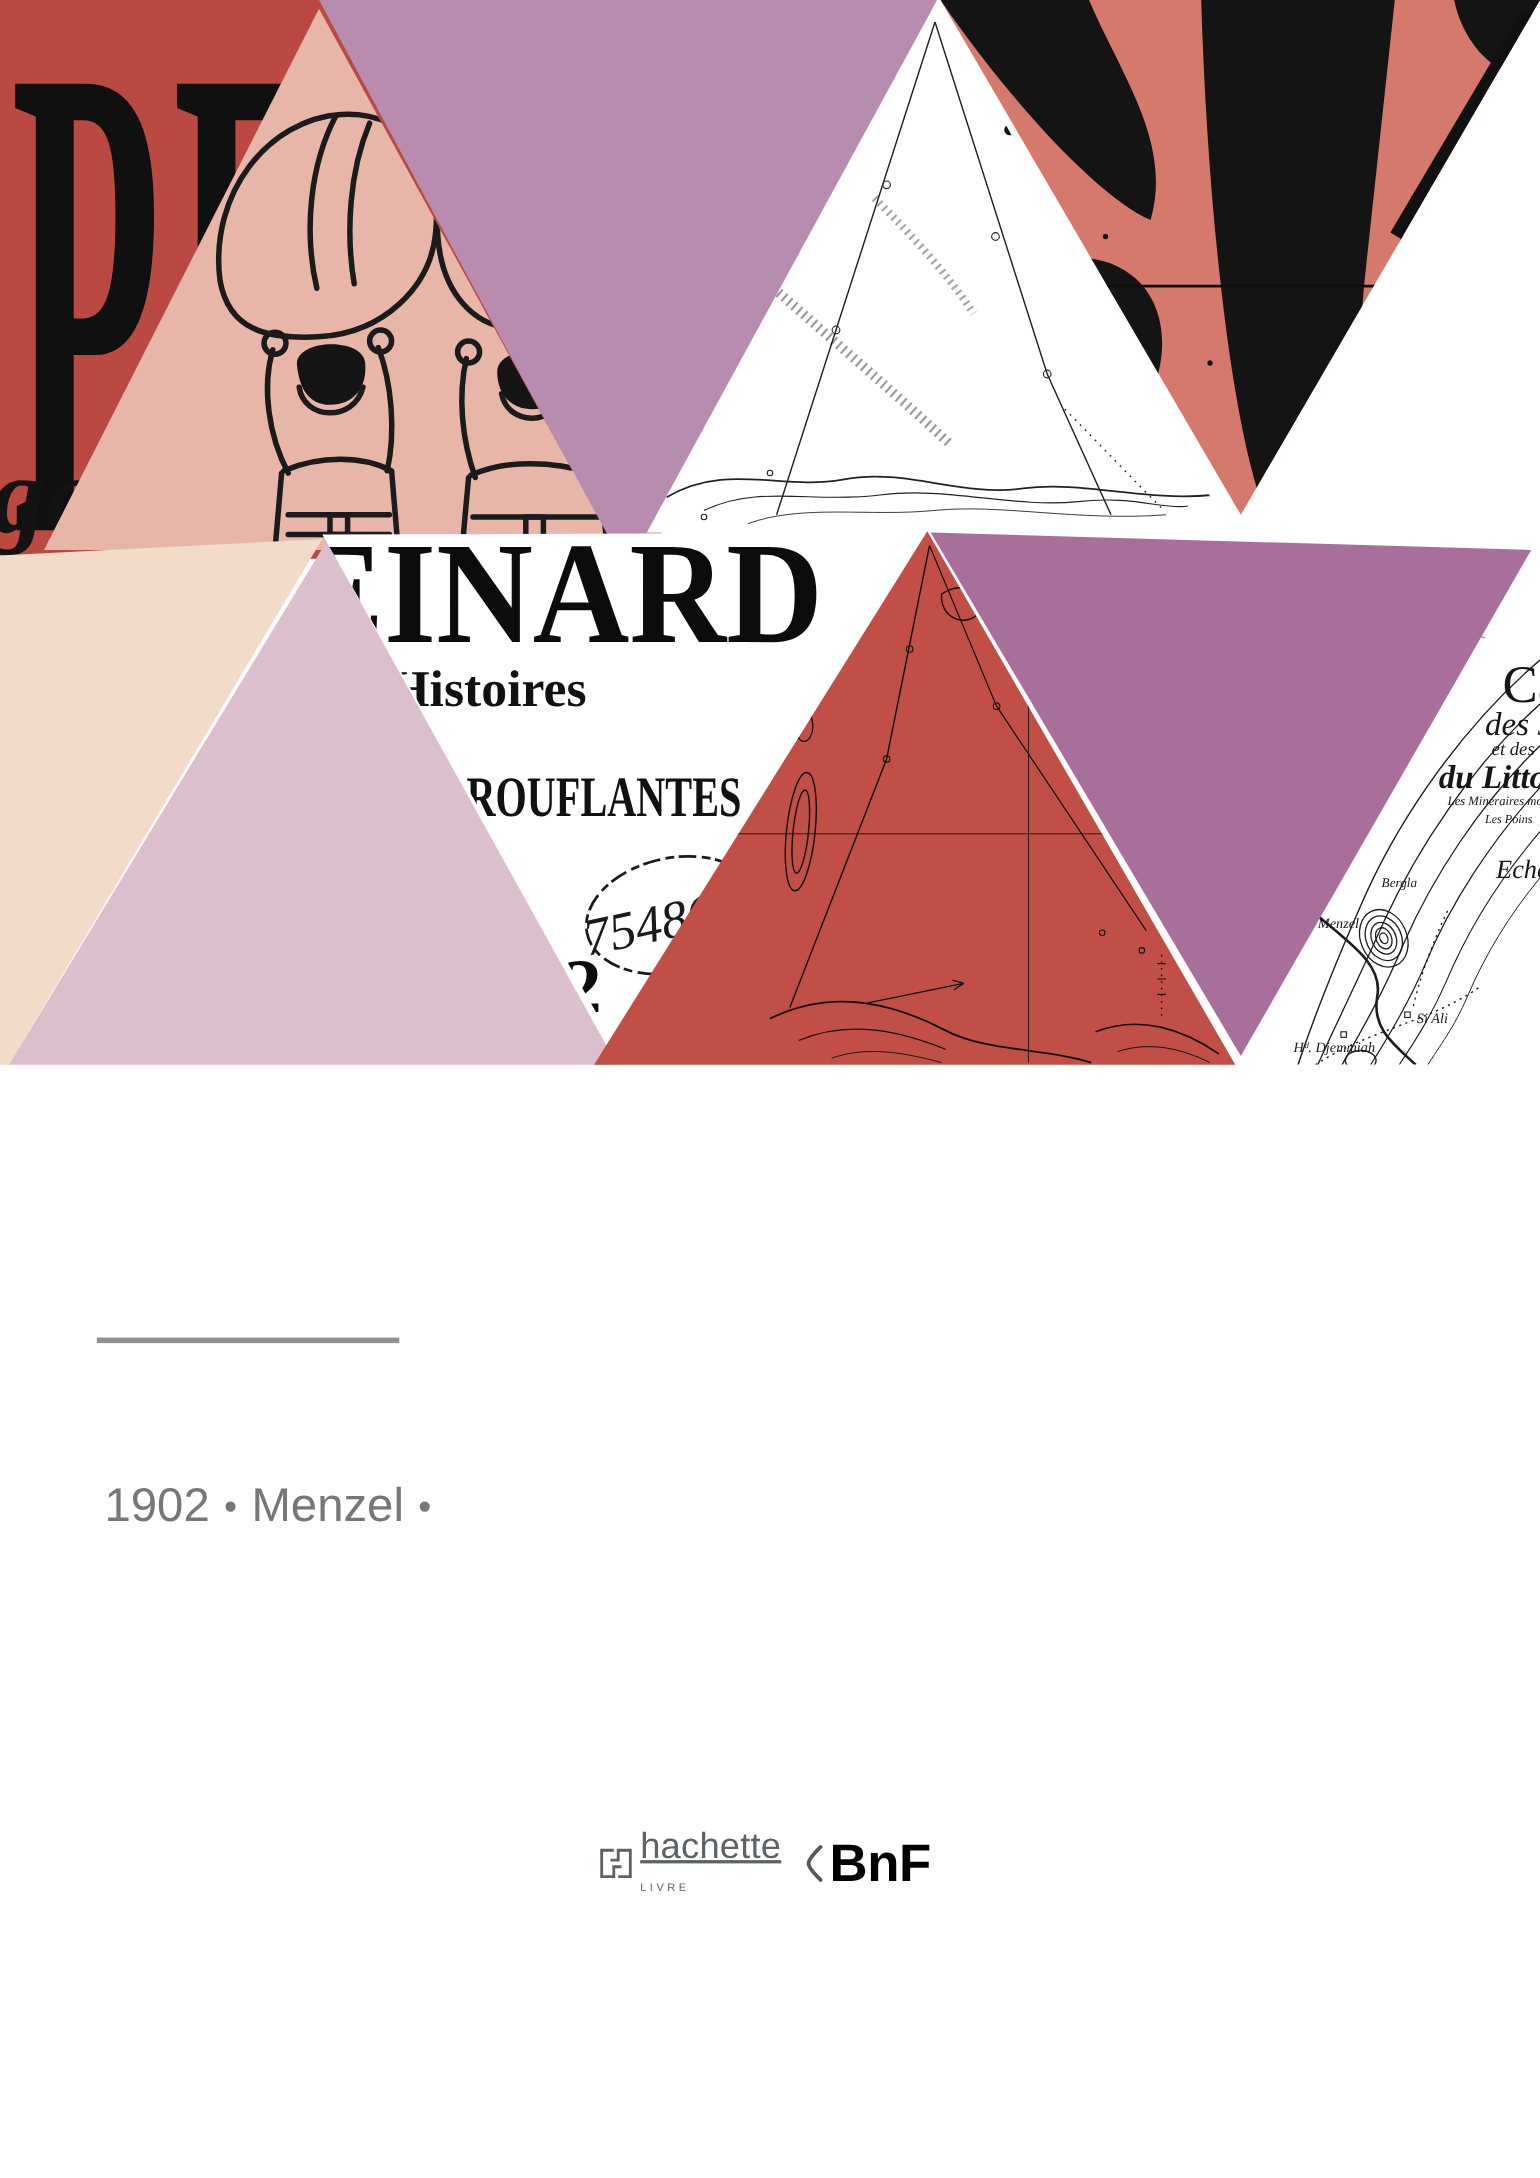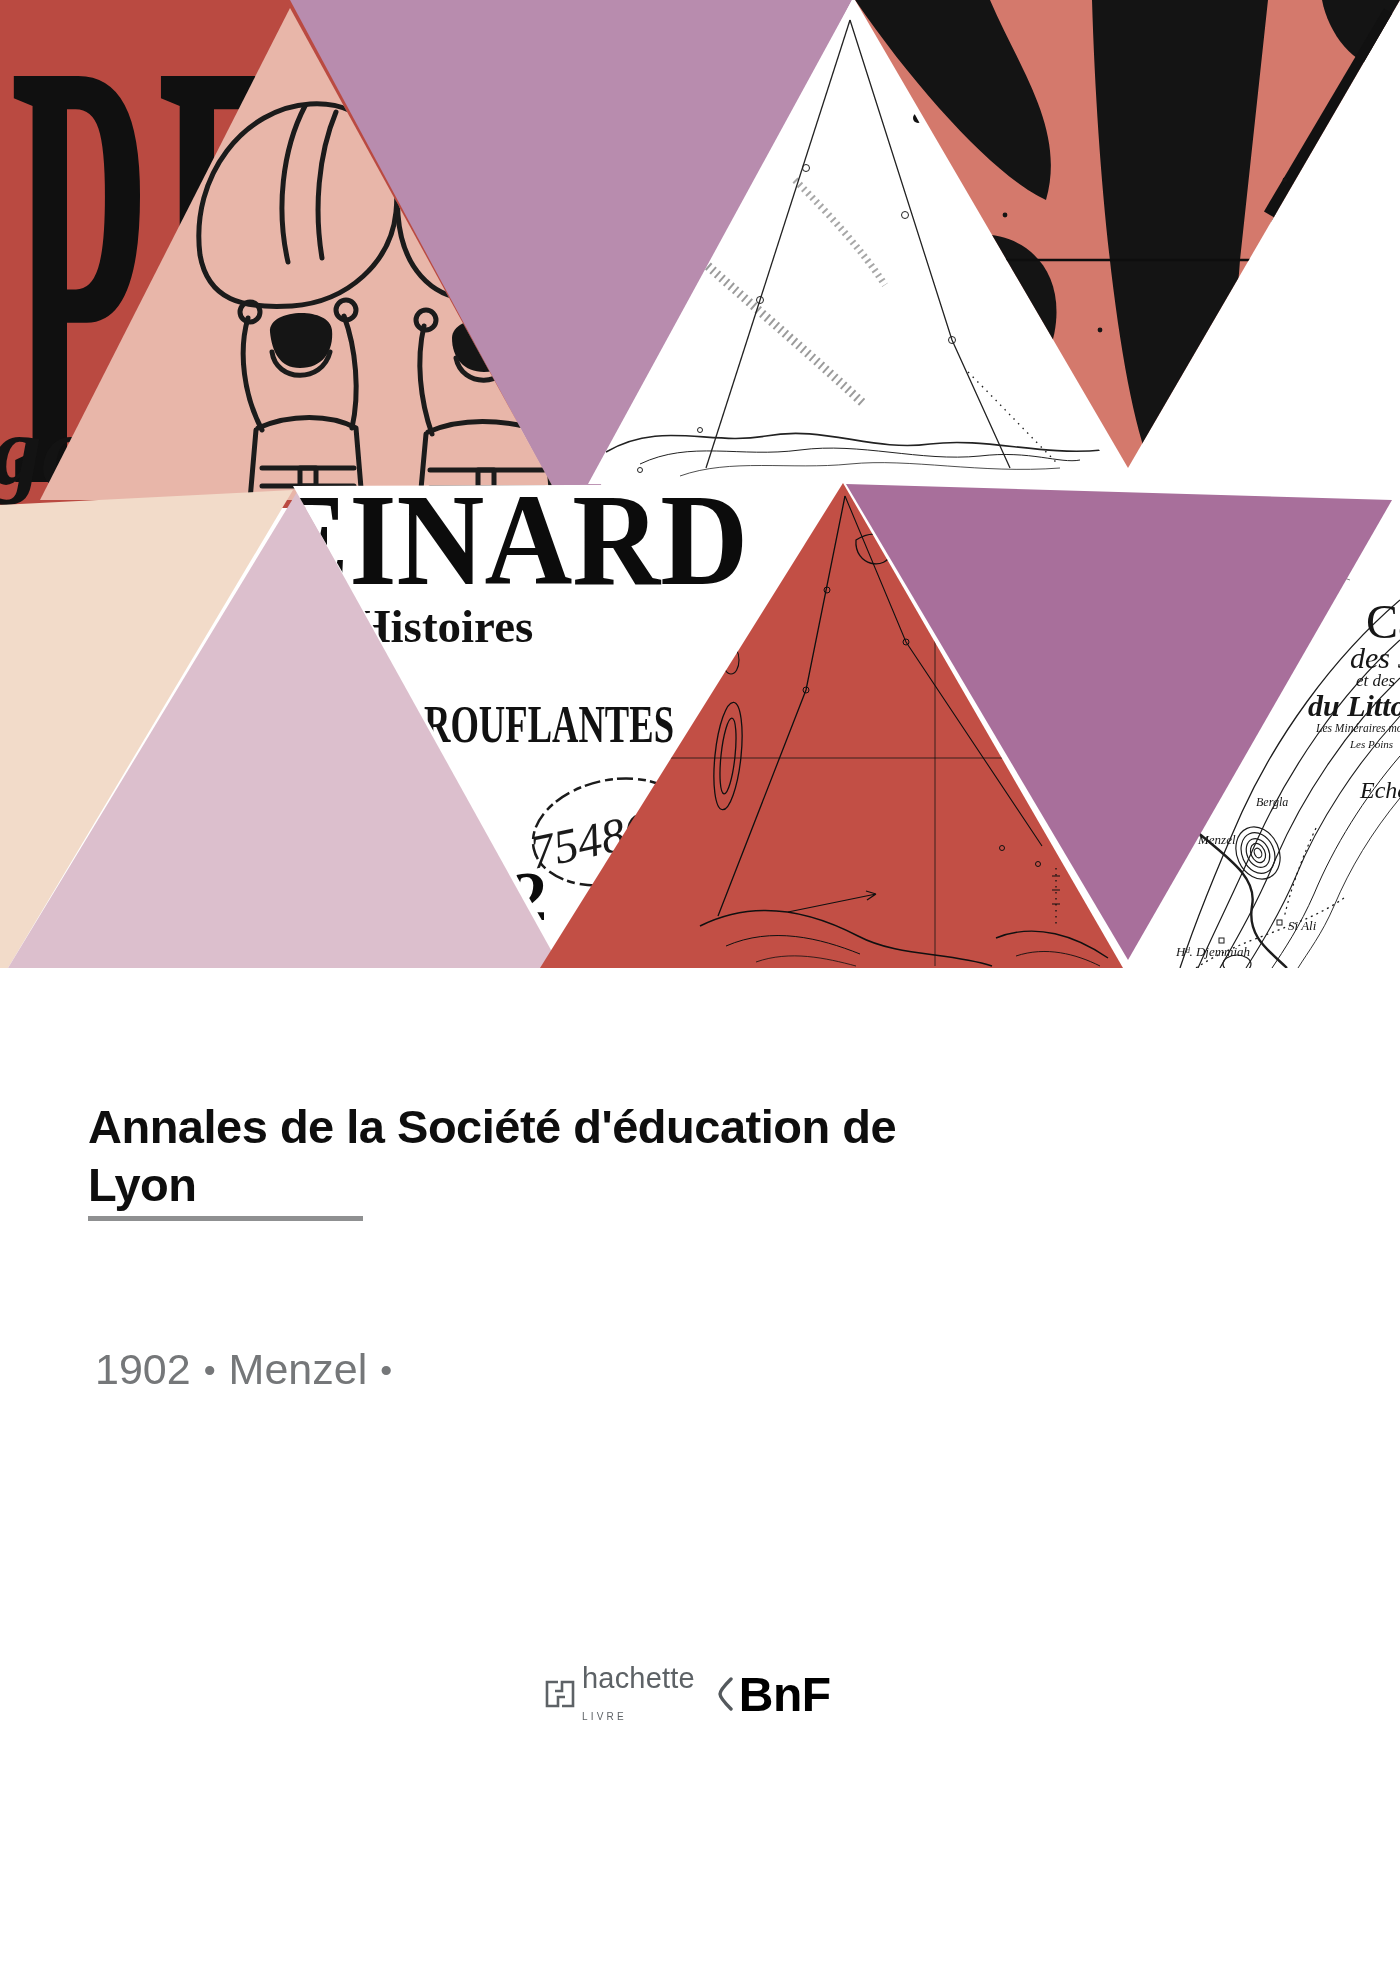--- a/index.html
+++ b/index.html
@@ -23,21 +23,21 @@
     position:absolute; left:95px; top:1346px;
     font-size:43px; line-height:46px; color:#757779; font-weight:400;
   }
   .meta-line .sep{display:inline-block; margin:0 13px; transform:translateY(-2px); font-size:34px;}
   .publisher{
     position:absolute; left:545px; top:1674px; height:40px;
     display:flex; align-items:center; color:#5d6266;
   }
   .hl-icon{display:block; margin-right:7px;}
   .hl-text{display:flex; flex-direction:column; justify-content:center;}
-  .hl-brand{font-size:29px; line-height:22px; font-weight:400; letter-spacing:0.2px; color:#5d6266;}
+  .hl-brand{font-size:33px; line-height:22px; font-weight:400; letter-spacing:0.2px; color:#5d6266;text-decoration:underline;}
   .hl-sub{font-size:10px; line-height:11px; font-weight:400; letter-spacing:3.2px; color:#5d6266;margin-top:22px;}
   .bnf-brace{display:block; margin:0 6px 0 22px;}
   .bnf-text{font-size:48px; font-weight:700; letter-spacing:-0.5px; color:#000000;}
 </style>
 </head>
 <body>
 
 <div class="page">
 
   <svg class="collage" width="1400" height="970" viewBox="0 0 1400 970">
@@ -236,24 +236,20 @@
         <path d="M1052,876 L1060,876 M1052,890 L1060,890 M1052,904 L1060,904" stroke-width="1"></path>
         <circle cx="1002" cy="848" r="2.5"></circle>
           <circle cx="1038" cy="864" r="2.5"></circle>
           <circle cx="886" cy="524" r="2.5"></circle>
       </g>
     </g>
 
     <polygon points="846,484 1392,500 1128,960" fill="#a86f9b"></polygon>
   </svg>
 
-  <div class="title-block">
-    <div>Annales de la Société d'éducation de</div>
-    <div>Lyon</div>
-  </div>
 
   <div class="title-rule"></div>
 
   <div class="meta-line">
     <span>1902</span><span class="sep">•</span><span>Menzel</span><span class="sep">•</span>
   </div>
 
   <div class="publisher">
     <svg class="hl-icon" width="30" height="28" viewBox="0 0 30 28">
       <g fill="none" stroke="#5d6266" stroke-width="2.6" stroke-linejoin="miter">

